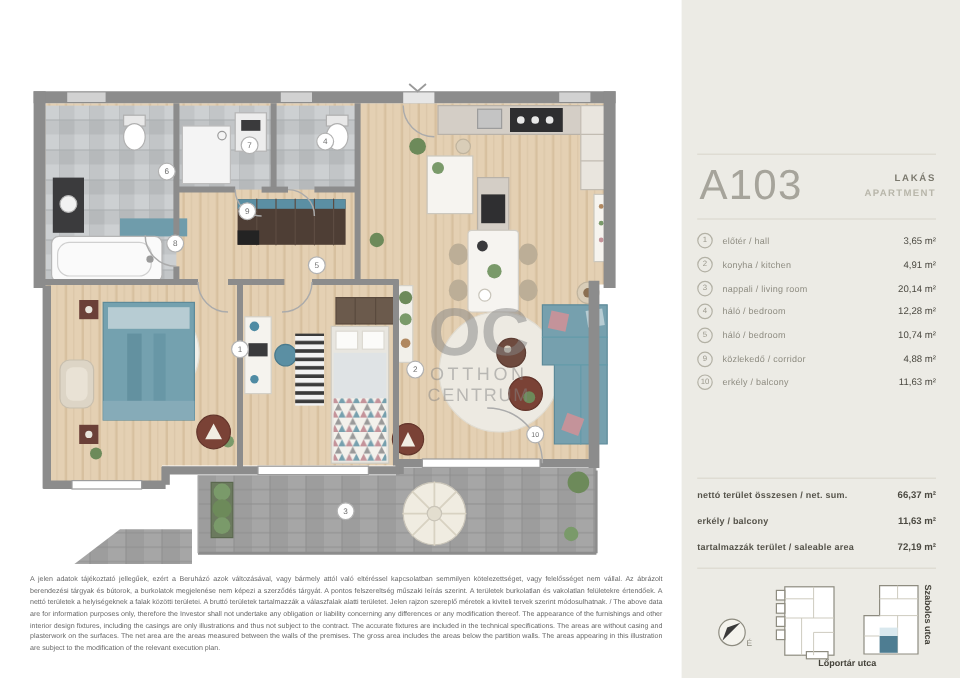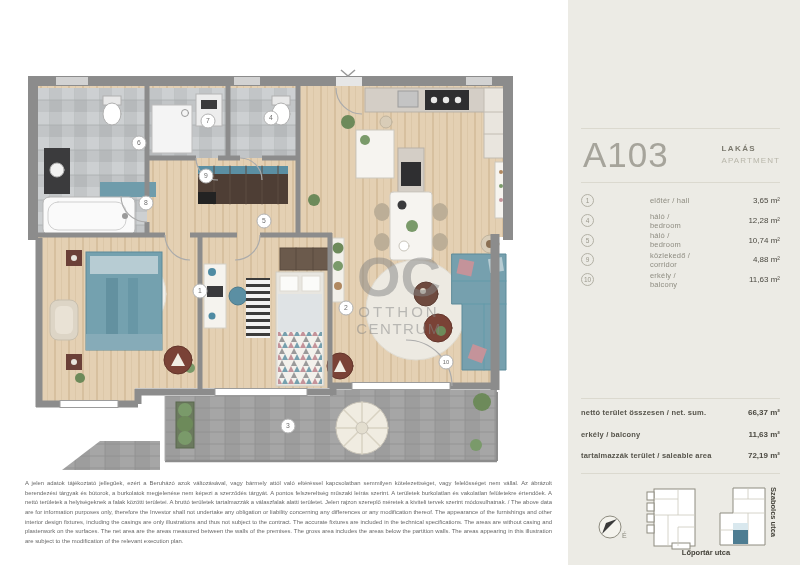--- a/index.html
+++ b/index.html
@@ -3,25 +3,25 @@
 <meta charset="utf-8">
 <style>
   html,body{margin:0;padding:0;background:#fff;}
   .page{position:relative;width:800px;height:565px;background:#ffffff;overflow:hidden;
         font-family:"Liberation Sans",sans-serif;-webkit-font-smoothing:antialiased;}
   
   .sidebar{position:absolute;left:568px;top:0;width:232px;height:565px;background:#ecebe5;}
   .hr{position:absolute;left:13px;right:20px;height:1px;background:#dbd9cf;}
   .hr1{top:128px}.hr2{top:182px}.hr3{top:398px}.hr4{top:473px}
   .unit-id{position:absolute;left:15px;top:135px;font-size:35px;font-weight:300;color:#a6a49b;letter-spacing:1px;}
-  .unit-type{position:absolute;right:20px;top:144px;text-align:left;}
+  .unit-type{position:absolute;right:20px;top:144px;text-align:right;}
   .type-hu{font-size:8px;font-weight:bold;color:#7b796e;letter-spacing:1.4px;}
-  .type-en{font-size:8px;color:#b8b6aa;letter-spacing:1.1px;margin-top:3px;}
+  .type-en{font-size:8px;color:#b8b6aa;letter-spacing:1.1px;margin-top:3px;font-weight:bold;}
   #room-list{position:absolute;left:13px;right:20px;top:191px;}
-  .room-row{display:flex;align-items:center;height:19.7px;gap:48px;}
+  .room-row{display:flex;align-items:center;height:19.7px;}
   .badge{width:11px;height:11px;border:1px solid #b3b1a5;border-radius:50%;font-size:6.5px;color:#9a988c;
          display:flex;align-items:center;justify-content:center;margin-right:8px;flex:none;}
   .lbl{font-size:7.5px;color:#8f8d82;flex:1;letter-spacing:.2px;}
   .val{font-size:8px;font-weight:normal;color:#4c4a42;}
   #totals{position:absolute;left:13px;right:20px;top:402px;}
   .total-row{display:flex;align-items:center;height:21.5px;}
   .tlbl{font-size:7.5px;font-weight:bold;color:#55534a;flex:1;letter-spacing:.2px;}
   .tval{font-size:8px;font-weight:bold;color:#4c4a42;}
   .map-svg{position:absolute;left:0;top:475px;width:232px;height:90px;}
   
@@ -282,20 +282,30 @@
     </div>
     <div class="hr hr2"></div>
 
     <div id="room-list">
         <div class="room-row">
           <span class="badge">1</span>
           <span class="lbl">előtér / hall</span>
           <span class="val">3,65 m²</span>
         </div>
         <div class="room-row">
+          <span class="badge">2</span>
+          <span class="lbl">konyha / kitchen</span>
+          <span class="val">4,91 m²</span>
+        </div>
+        <div class="room-row">
+          <span class="badge">3</span>
+          <span class="lbl">nappali / living room</span>
+          <span class="val">20,14 m²</span>
+        </div>
+        <div class="room-row">
           <span class="badge">4</span>
           <span class="lbl">háló / bedroom</span>
           <span class="val">12,28 m²</span>
         </div>
         <div class="room-row">
           <span class="badge">5</span>
           <span class="lbl">háló / bedroom</span>
           <span class="val">10,74 m²</span>
         </div>
         <div class="room-row">

